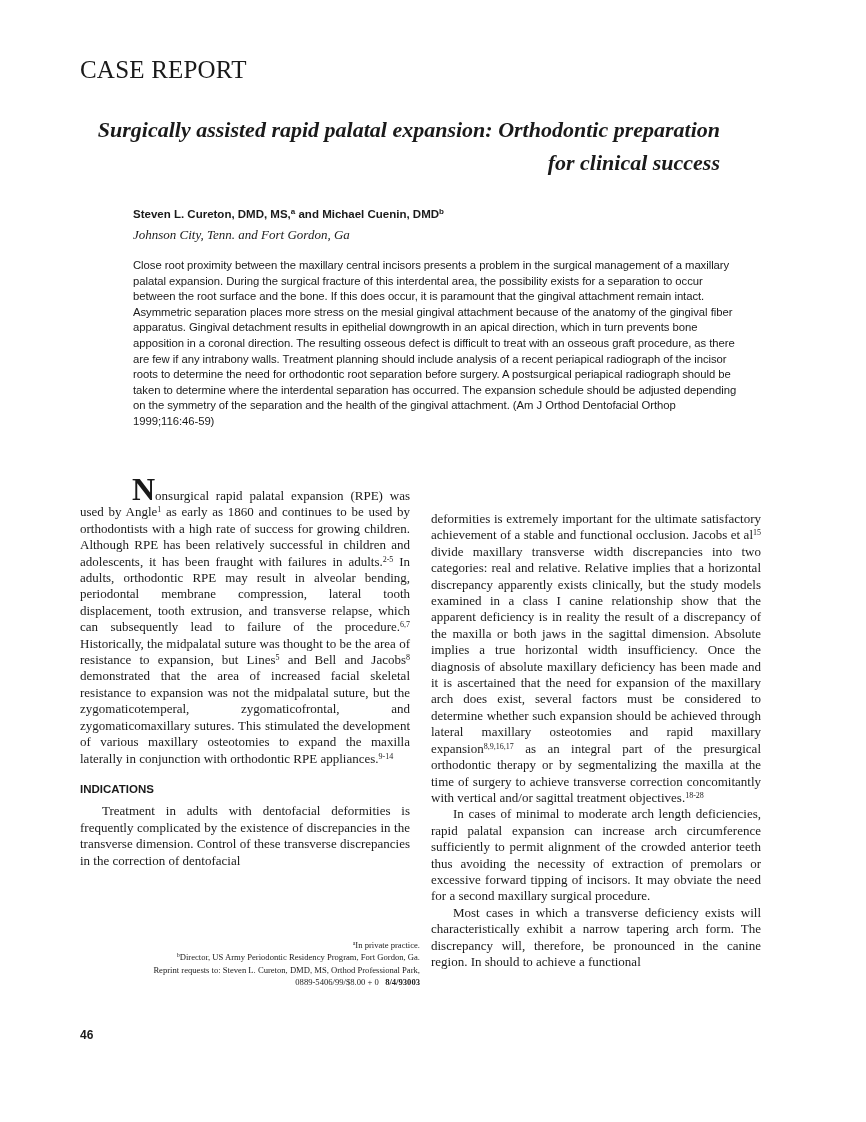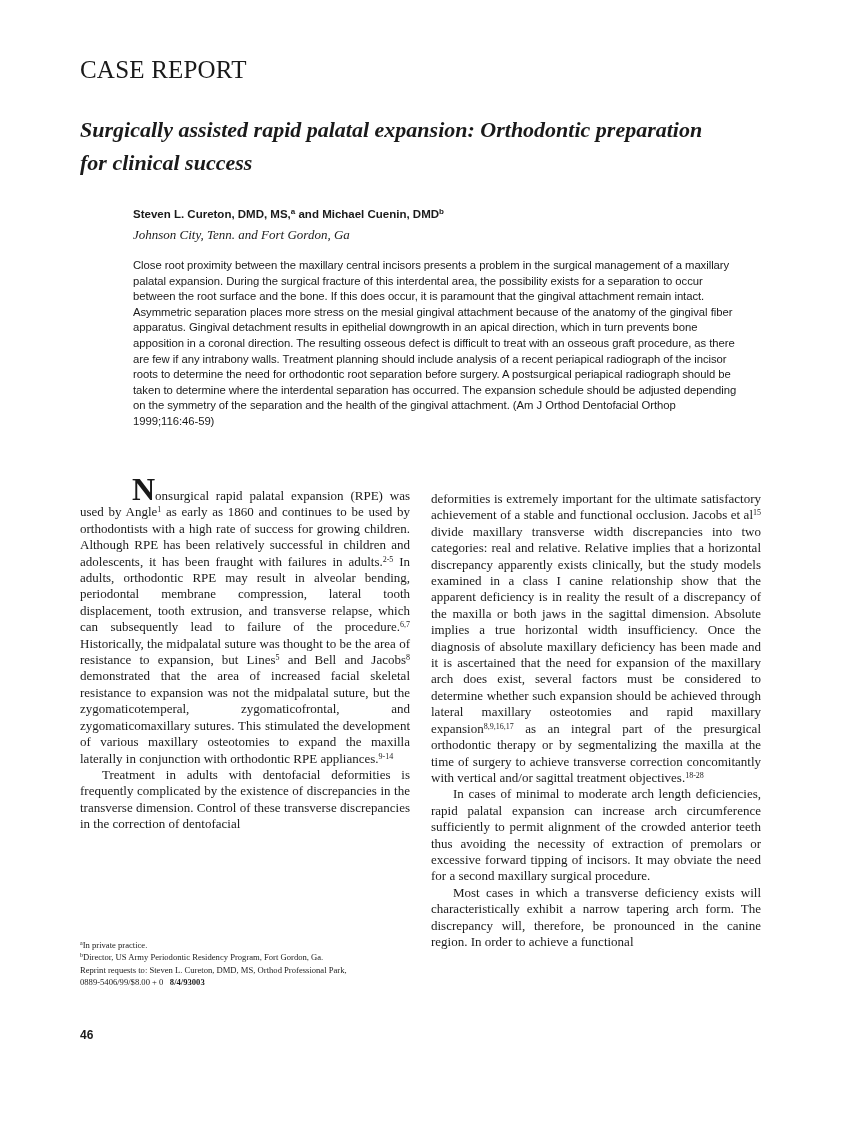--- a/index.html
+++ b/index.html
@@ -1,28 +1,28 @@
 <!DOCTYPE html>
 <html><head>
 <meta charset="utf-8">
 <style>
   html, body { margin: 0; padding: 0; background: #ffffff; }
   body { width: 866px; height: 1122px; position: relative; overflow: hidden; color: #1a1a1a; }
-  .serif { font-family: "Liberation Serif", "DejaVu Serif", serif; }
+  .serif { font-family: "Liberation Serif", "DejaVu Serif", serif; text-align: right; }
   .sans { font-family: "Liberation Sans", "DejaVu Sans", sans-serif; }
 
   .section-label { position: absolute; left: 80px; top: 56px; font-size: 25px; letter-spacing: 0.2px; font-weight: normal; margin: 0; }
   .title { position: absolute; left: 80px; top: 113px; width: 640px; font-size: 22px; font-style: italic; line-height: 33px; font-weight: bold; margin: 0; }
   .authors { position: absolute; left: 133px; top: 208px; font-size: 11.5px; font-weight: bold; }
   .affil { position: absolute; left: 133px; top: 227px; font-size: 13px; font-style: italic; }
   .abstract { position: absolute; left: 133px; top: 258px; width: 610px; font-size: 11.3px; line-height: 15.6px; margin: 0; letter-spacing: -0.05px; }
 
   .col { position: absolute; width: 330px; font-size: 13px; line-height: 16.4px; text-align: justify; }
   .col-left { left: 80px; top: 481px; }
-  .col-right { left: 431px; top: 491px; }
+  .col-right { left: 431px; top: 511px; }
   .col p { margin: 0; }
   .col p.indent { text-indent: 22px; }
   .dropcap-para { text-indent: 52px; }
   .dropcap { font-size: 32px; font-weight: bold; line-height: 16px; }
   sup { font-size: 8px; line-height: 0; vertical-align: 4px; }
 
   .heading { font-size: 11.5px; font-weight: bold; margin: 14px 0 6px 0 !important; text-align: left; }
 
   .footnotes { position: absolute; left: 80px; top: 939px; width: 340px; font-size: 8.6px; line-height: 12.4px; }
   .footnotes div { white-space: nowrap; }
@@ -39,28 +39,29 @@
 <div class="authors sans">
   <span>Steven L. Cureton, DMD, MS,</span><sup>a</sup><span> and </span><span>Michael Cuenin, DMD</span><sup>b</sup>
 </div>
 <div class="affil serif">Johnson City, Tenn. and Fort Gordon, Ga</div>
 
 <p class="abstract sans">Close root proximity between the maxillary central incisors presents a problem in the surgical management of a maxillary palatal expansion. During the surgical fracture of this interdental area, the possibility exists for a separation to occur between the root surface and the bone. If this does occur, it is paramount that the gingival attachment remain intact. Asymmetric separation places more stress on the mesial gingival attachment because of the anatomy of the gingival fiber apparatus. Gingival detachment results in epithelial downgrowth in an apical direction, which in turn prevents bone apposition in a coronal direction. The resulting osseous defect is difficult to treat with an osseous graft procedure, as there are few if any intrabony walls. Treatment planning should include analysis of a recent periapical radiograph of the incisor roots to determine the need for orthodontic root separation before surgery. A postsurgical periapical radiograph should be taken to determine where the interdental separation has occurred. The expansion schedule should be adjusted depending on the symmetry of the separation and the health of the gingival attachment. (Am J Orthod Dentofacial Orthop 1999;116:46-59)</p>
 
 <div class="col col-left serif">
   <p class="dropcap-para"><span class="dropcap">N</span><span>onsurgical rapid palatal expansion (RPE) was used by Angle</span><sup>1</sup><span> as early as 1860 and continues to be used by orthodontists with a high rate of success for growing children. Although RPE has been relatively successful in children and adolescents, it has been fraught with failures in adults.</span><sup>2-5</sup><span> In adults, orthodontic RPE may result in alveolar bending, periodontal membrane compression, lateral tooth displacement, tooth extrusion, and transverse relapse, which can subsequently lead to failure of the procedure.</span><sup>6,7</sup><span> Historically, the midpalatal suture was thought to be the area of resistance to expansion, but Lines</span><sup>5</sup><span> and Bell and Jacobs</span><sup>8</sup><span> demonstrated that the area of increased facial skeletal resistance to expansion was not the midpalatal suture, but the zygomaticotemperal, zygomaticofrontal, and zygomaticomaxillary sutures. This stimulated the development of various maxillary osteotomies to expand the maxilla laterally in conjunction with orthodontic RPE appliances.</span><sup>9-14</sup></p>
 
+  <p class="heading sans">INDICATIONS</p>
 
   <p class="indent"><span id="ind-left">Treatment in adults with dentofacial deformities is frequently complicated by the existence of discrepancies in the transverse dimension. Control of these transverse discrepancies in the correction of dentofacial</span></p>
 </div>
 
 <div class="col col-right serif">
   <p><span id="ind-right">deformities is extremely important for the ultimate satisfactory achievement of a stable and functional occlusion. Jacobs et al</span><sup>15</sup><span> divide maxillary transverse width discrepancies into two categories: real and relative. Relative implies that a horizontal discrepancy apparently exists clinically, but the study models examined in a class I canine relationship show that the apparent deficiency is in reality the result of a discrepancy of the maxilla or both jaws in the sagittal dimension. Absolute implies a true horizontal width insufficiency. Once the diagnosis of absolute maxillary deficiency has been made and it is ascertained that the need for expansion of the maxillary arch does exist, several factors must be considered to determine whether such expansion should be achieved through lateral maxillary osteotomies and rapid maxillary expansion</span><sup>8,9,16,17</sup><span> as an integral part of the presurgical orthodontic therapy or by segmentalizing the maxilla at the time of surgery to achieve transverse correction concomitantly with vertical and/or sagittal treatment objectives.</span><sup>18-28</sup></p>
   <p class="indent">In cases of minimal to moderate arch length deficiencies, rapid palatal expansion can increase arch circumference sufficiently to permit alignment of the crowded anterior teeth thus avoiding the necessity of extraction of premolars or excessive forward tipping of incisors. It may obviate the need for a second maxillary surgical procedure.</p>
-  <p class="indent">Most cases in which a transverse deficiency exists will characteristically exhibit a narrow tapering arch form. The discrepancy will, therefore, be pronounced in the canine region. In order to achieve a functional</p>
+  <p class="indent">Most cases in which a transverse deficiency exists will characteristically exhibit a narrow tapering arch form. The discrepancy will, therefore, be pronounced in the canine region. In should to achieve a functional</p>
 </div>
 
 <div class="footnotes serif">
   <div><sup>a</sup><span>In private practice.</span></div>
   <div><sup>b</sup><span>Director, US Army Periodontic Residency Program, Fort Gordon, Ga.</span></div>
   <div>Reprint requests to: Steven L. Cureton, DMD, MS, Orthod Professional Park,</div>
   <div><span>0889-5406/99/$8.00 + 0</span>&nbsp;&nbsp;&nbsp;<span class="bold">8/4/93003</span></div>
 </div>
 
 <div class="pagenum sans">46</div>

